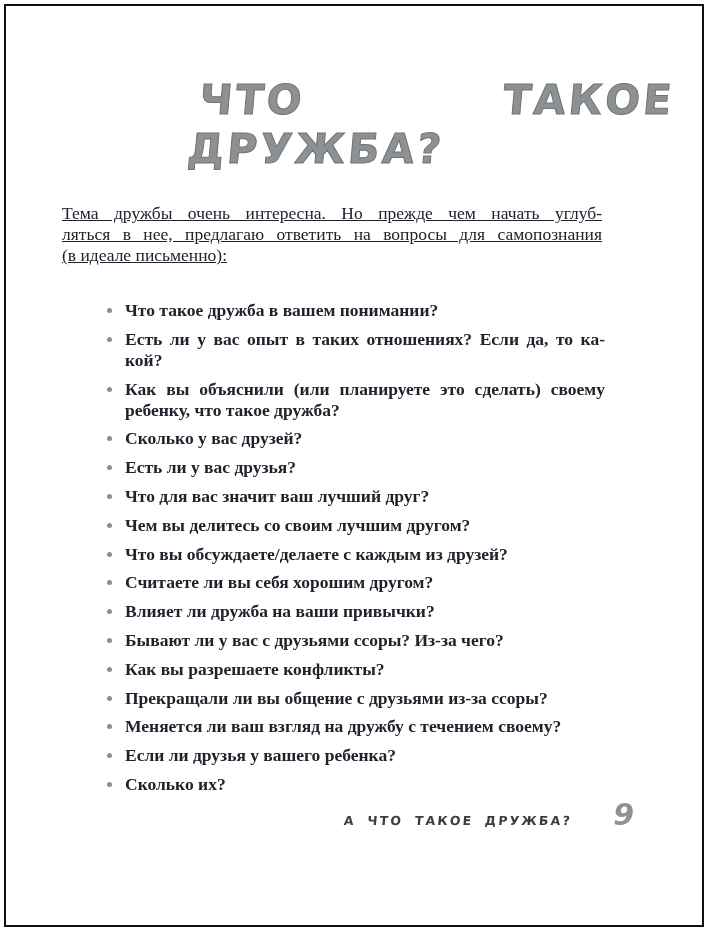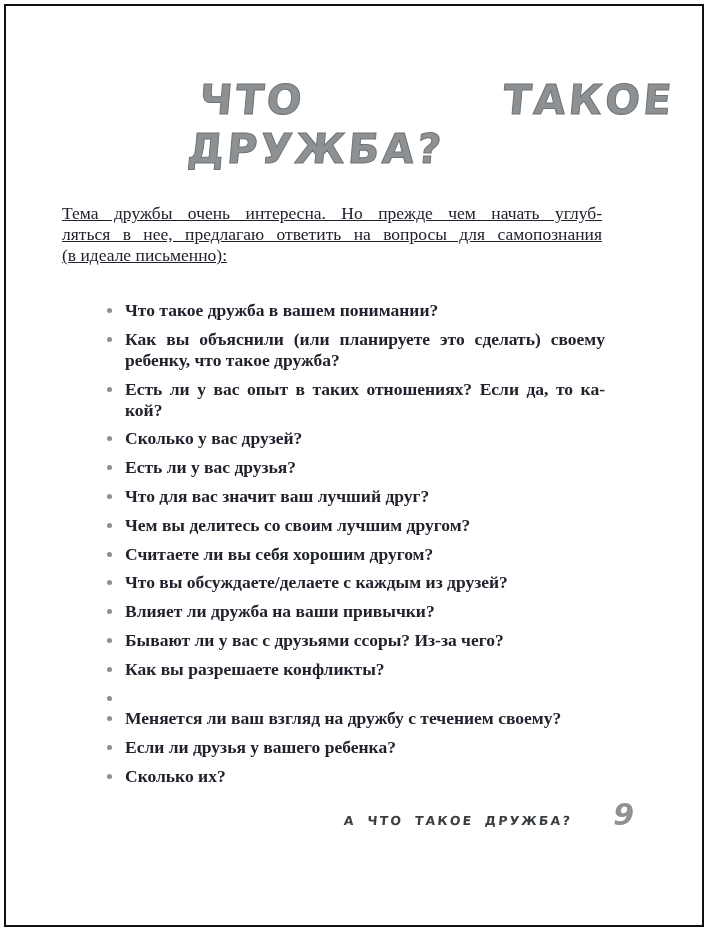--- a/index.html
+++ b/index.html
@@ -141,34 +141,34 @@
   <ul class="questions" id="questions">
       <li class="q-item">
         <span class="bullet"></span>
         <div class="q-text">
           <div>Что такое дружба в вашем понимании?</div>
         </div>
       </li>
       <li class="q-item">
         <span class="bullet"></span>
         <div class="q-text">
+          <div class="jline">Есть ли у вас опыт в таких отношениях? Если да, то ка-</div>
+          <div>кой?</div>
+        </div>
+      </li>
+      <li class="q-item">
+        <span class="bullet"></span>
+        <div class="q-text">
           <div class="jline">Как вы объяснили (или планируете это сделать) своему</div>
           <div>ребенку, что такое дружба?</div>
         </div>
       </li>
       <li class="q-item">
         <span class="bullet"></span>
         <div class="q-text">
-          <div class="jline">Есть ли у вас опыт в таких отношениях? Если да, то ка-</div>
-          <div>кой?</div>
-        </div>
-      </li>
-      <li class="q-item">
-        <span class="bullet"></span>
-        <div class="q-text">
           <div>Сколько у вас друзей?</div>
         </div>
       </li>
       <li class="q-item">
         <span class="bullet"></span>
         <div class="q-text">
           <div>Есть ли у вас друзья?</div>
         </div>
       </li>
       <li class="q-item">
@@ -179,49 +179,52 @@
       </li>
       <li class="q-item">
         <span class="bullet"></span>
         <div class="q-text">
           <div>Чем вы делитесь со своим лучшим другом?</div>
         </div>
       </li>
       <li class="q-item">
         <span class="bullet"></span>
         <div class="q-text">
+          <div>Что вы обсуждаете/делаете с каждым из друзей?</div>
+        </div>
+      </li>
+      <li class="q-item">
+        <span class="bullet"></span>
+        <div class="q-text">
           <div>Считаете ли вы себя хорошим другом?</div>
         </div>
       </li>
       <li class="q-item">
         <span class="bullet"></span>
         <div class="q-text">
-          <div>Что вы обсуждаете/делаете с каждым из друзей?</div>
-        </div>
-      </li>
-      <li class="q-item">
-        <span class="bullet"></span>
-        <div class="q-text">
           <div>Влияет ли дружба на ваши привычки?</div>
         </div>
       </li>
       <li class="q-item">
         <span class="bullet"></span>
         <div class="q-text">
           <div>Бывают ли у вас с друзьями ссоры? Из-за чего?</div>
         </div>
       </li>
       <li class="q-item">
         <span class="bullet"></span>
         <div class="q-text">
           <div>Как вы разрешаете конфликты?</div>
         </div>
       </li>
       <li class="q-item">
         <span class="bullet"></span>
+        <div class="q-text">
+          <div>Прекращали ли вы общение с друзьями из-за ссоры?</div>
+        </div>
       </li>
       <li class="q-item">
         <span class="bullet"></span>
         <div class="q-text">
           <div>Меняется ли ваш взгляд на дружбу с течением своему?</div>
         </div>
       </li>
       <li class="q-item">
         <span class="bullet"></span>
         <div class="q-text">

